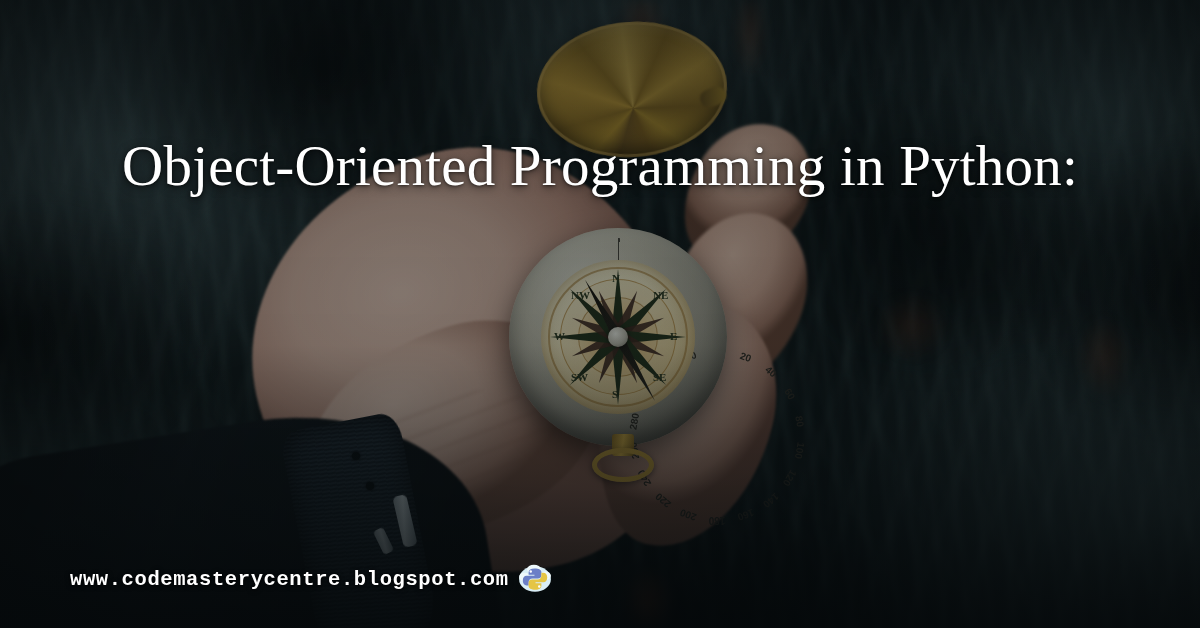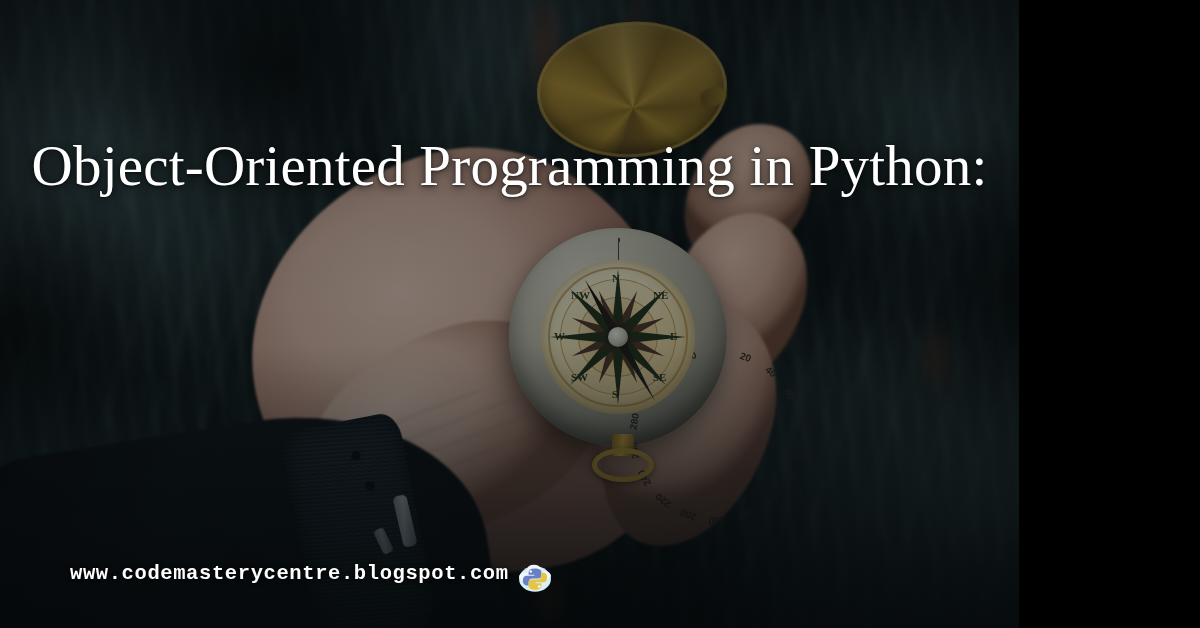--- a/index.html
+++ b/index.html
@@ -6,21 +6,21 @@
   * { margin:0; padding:0; box-sizing:border-box; }
   html, body {
     width:1200px; height:628px;
     background:#000;
     font-family:"Liberation Sans", sans-serif;
     overflow:hidden;
   }
 
   .banner {
     position:relative;
-    width:1019px; height:628px;
+    width:1200px; height:628px;
     overflow:hidden;
     background:#141c1f;
   }
 
   
   .photo { position:absolute; inset:0; overflow:hidden; }
 
   
   .moss-base {
     position:absolute; inset:-6%;
@@ -427,21 +427,21 @@
       0 1px 3px rgba(0,0,0,0.5);
     pointer-events:none;
     z-index:5;
   }
   .title-line { display:block; }
 
   .footer {
     position:absolute;
     left:70px; bottom:32px;
     display:flex;
-    align-items:flex-start;
+    align-items:center;
     gap:9px;
     z-index:5;
   }
   .footer-url {
     font-family:"Liberation Mono", "DejaVu Sans Mono", monospace;
     font-weight:700;
     font-size:20.5px;
     letter-spacing:0.6px;
     color:#ffffff;
     text-shadow:0 1px 5px rgba(0,0,0,0.75), 0 0 2px rgba(0,0,0,0.6);

